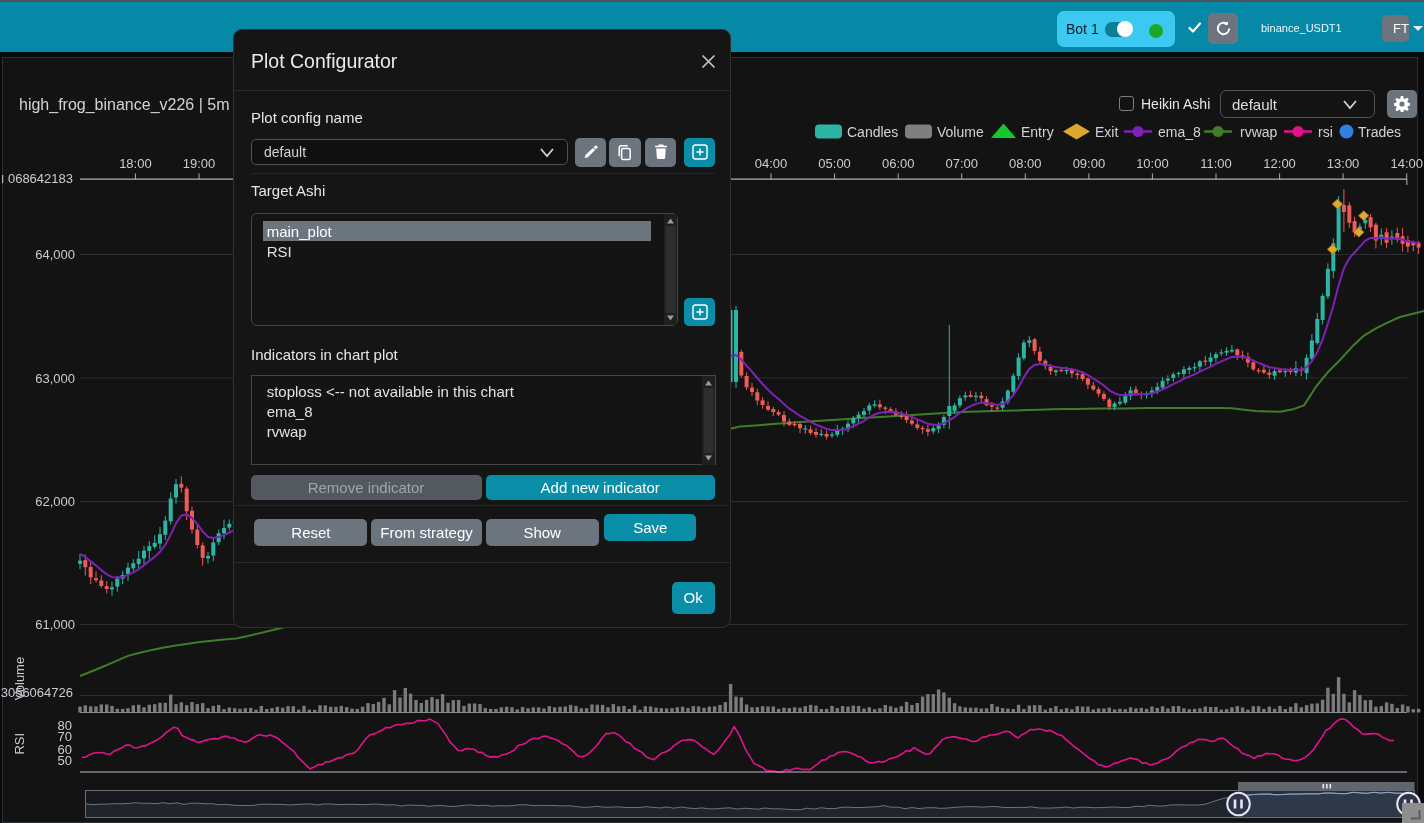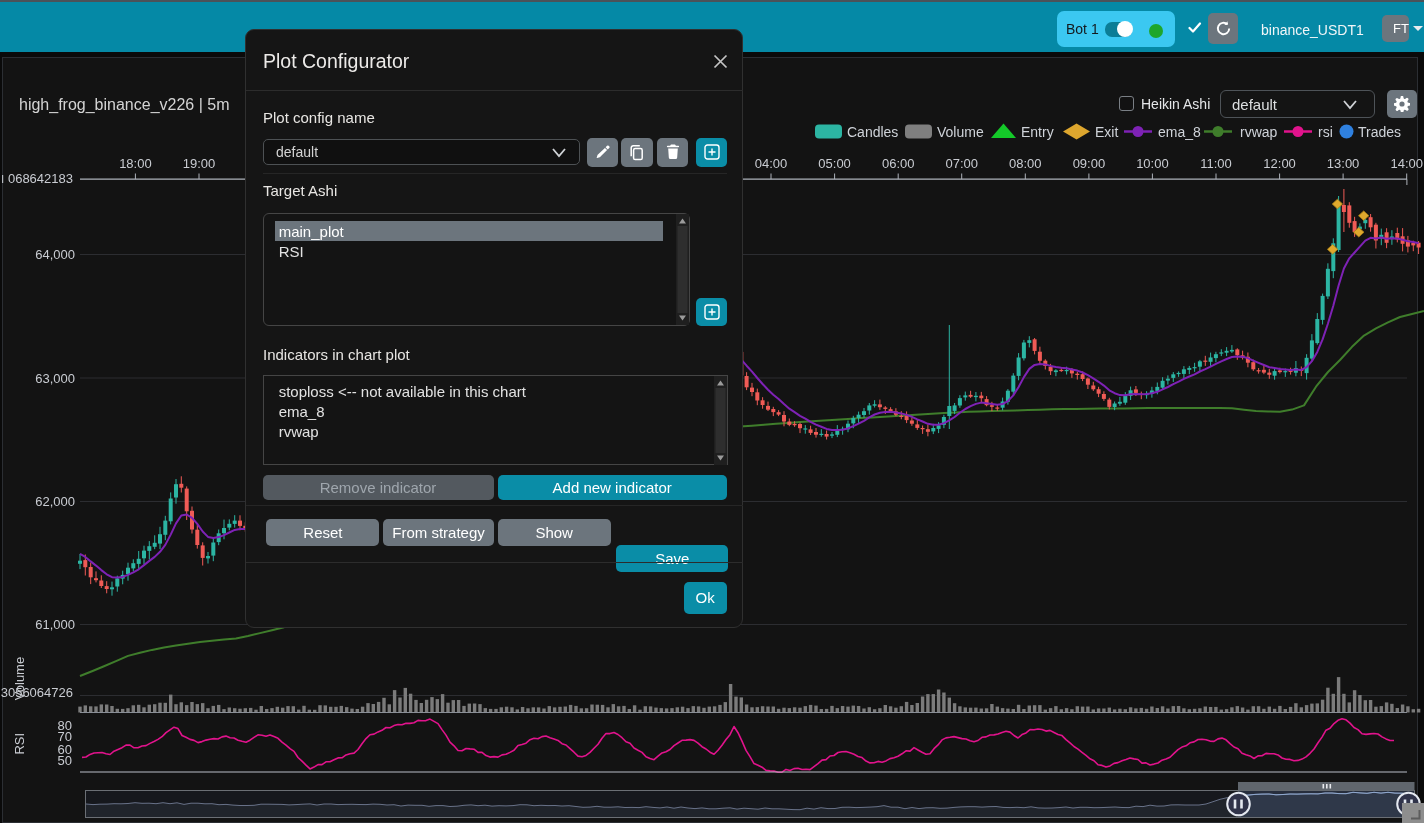--- a/index.html
+++ b/index.html
@@ -14,21 +14,21 @@
 #botpill .lbl { position:absolute; left:9px; top:10px; font-size:14px; color:#141a1e; }
 #botpill .track { position:absolute; left:48px; top:11px; width:27px; height:15px;
   background:#0b7d96; border-radius:7px; }
 #botpill .knob { position:absolute; left:60px; top:10px; width:16px; height:16px;
   background:#fff; border-radius:50%; }
 #botpill .dot { position:absolute; left:92px; top:13px; width:14px; height:14px;
   background:#1ea62b; border-radius:50%; }
 #navcheck { position:absolute; left:1188px; top:20px; }
 #refreshbtn { position:absolute; left:1208px; top:11px; width:30px; height:31px;
   background:#6c757d; border-radius:5px; }
-#botname { position:absolute; left:1261px; top:19.5px; font-size:14px; color:#f2f6f8; }
+#botname { position:absolute; left:1261px; top:19.5px; font-size:11px; color:#f2f6f8; }
 #ftchip { position:absolute; left:1382px; top:13px; width:27px; height:27px;
   background:#6c757d; border-radius:5px; color:#fff; font-size:13px;
   text-align:right; line-height:27px; }
 #navcaret { position:absolute; left:1413px; top:24px; width:0; height:0;
   border-left:5px solid transparent; border-right:5px solid transparent;
   border-top:5px solid #e8ecef; }
 
 #card { position:absolute; left:2px; top:57px; width:1415.5px; height:766px;
   background:#131313; border:1px solid #2b2e33; }
 #cardhead { position:absolute; left:2px; top:57px; width:1415.5px; height:31px;
@@ -37,21 +37,21 @@
 #hk-check { position:absolute; left:1119px; top:96px; width:15px; height:15px;
   border:1px solid #7a7f85; border-radius:3px; background:#121212; }
 #hk-label { position:absolute; left:1141px; top:96px; font-size:14px; color:#e4e6e8; }
 #plotselect { position:absolute; left:1220px; top:90px; width:155px; height:28px;
   background:#141414; border:1px solid #4e5358; border-radius:6px; }
 #plotselect span { position:absolute; left:11px; top:5px; font-size:15px; color:#dddfe1; }
 #gearbtn { position:absolute; left:1387px; top:90px; width:30px; height:28px;
   background:#6c757d; border-radius:5px; }
 
 #modal { position:absolute; left:233px; top:29px; width:498px; height:599px;
-  background:#151515; border:1px solid #303030; border-radius:9px;margin-left:12px;
+  background:#151515; border:1px solid #303030; border-radius:9px;
 }
 #modal .title { position:absolute; left:17px; top:22px; font-size:19.5px; line-height:19.5px; color:#eceae8; }
 #modal .xbtn { position:absolute; left:467px; top:24px; width:15px; height:15px; }
 #m-div1 { position:absolute; left:0px; top:60px; width:497px; height:1px; background:#2c2c2c; }
 .mlabel { position:absolute; font-size:15px; color:#e8e6e3; }
 #m-select { position:absolute; left:17px; top:109px; width:317px; height:26px;
   background:#101010; border:1px solid #4d5154; border-radius:5px; }
 #m-select span { position:absolute; left:12px; top:4px; font-size:14px; color:#d3d3d3; }
 .ibtn { position:absolute; top:107.5px; width:31.5px; height:29px; background:#6c757d;
   border-radius:5px; }
@@ -1066,16 +1066,16 @@
 <path d="M 6.5 84.5 L 10 79.5 L 3 79.5 Z" fill="#9b9b9b"></path>
 <rect x="1.5" y="12" width="10" height="65" fill="#2e2e2e"></rect>
 </svg>
   </div>
   <div class="mbtn disab" style="left:16.5px;top:444.6px;width:231px;height:25px;line-height:25px;">Remove indicator</div>
   <div class="mbtn teal" style="left:251.7px;top:444.6px;width:229px;height:25px;line-height:25px;">Add new indicator</div>
   <div id="m-div3"></div>
   <div class="mbtn" style="left:20.4px;top:488.5px;width:113px;height:27px;line-height:27px;">Reset</div>
   <div class="mbtn" style="left:137px;top:488.5px;width:111px;height:27px;line-height:27px;">From strategy</div>
   <div class="mbtn" style="left:251.7px;top:488.5px;width:113px;height:27px;line-height:27px;">Show</div>
-  <div class="mbtn teal" style="left:370.3px;top:515px;width:112px;height:27px;line-height:27px;">Save</div>
+  <div class="mbtn teal" style="left:370.3px;top:484px;width:92px;height:27px;line-height:27px;">Save</div>
   <div id="m-div4"></div>
   <div id="m-ok">Ok</div>
 </div>
 
 </body></html>

